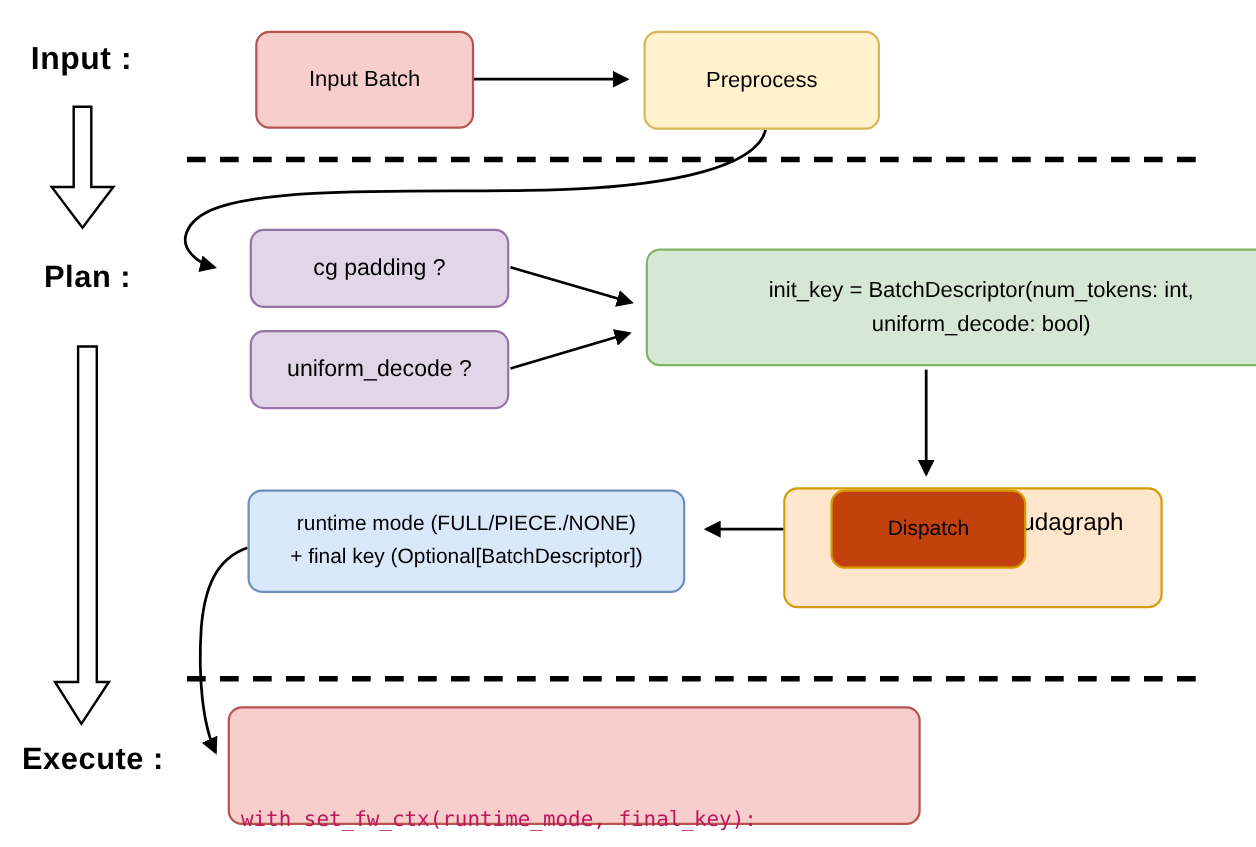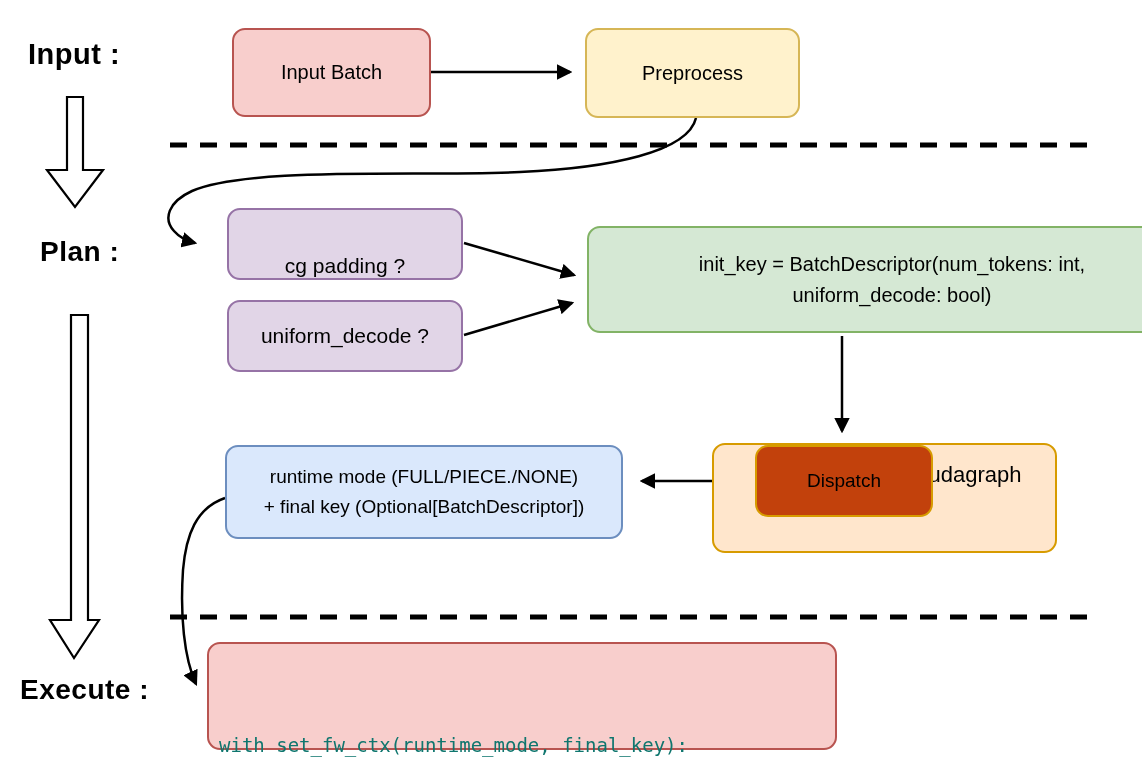--- a/index.html
+++ b/index.html
@@ -29,21 +29,21 @@
   .yellow-node{background:#fff2cc;border-color:#d6b656;}
   .purple-node{background:#e1d5e7;border-color:#9673a6;}
   .green-node{background:#d5e8d4;border-color:#82b366;}
   .blue-node{background:#dae8fc;border-color:#6c8ebf;}
   .orange-outer{background:#ffe6cc;border-color:#d79b00;}
   .orange-inner{background:#c2410c;border-color:#d79b00;}
   .code-node{
     background:#f8cecc;border-color:#b85450;
     justify-content:flex-start;align-items:flex-start;
     font-family:"DejaVu Sans Mono","Liberation Mono",monospace;
-    font-size:19px;color:#0f766e;
+    font-size:19px;color:#be185d;
     padding:26px 10px 10px 10px;
     text-align:left;
   }
   .code-node .lines{line-height:30px;white-space:pre;}
 </style>
 </head>
 <body>
 
 <div id="canvas">
 
@@ -78,21 +78,21 @@
   <div class="stage-label" style="left:40px;top:236px;font-size:28px;">Plan :</div>
   <div class="stage-label" style="left:20px;top:674px;font-size:28px;">Execute :</div>
 
   <div class="node red-node" style="left:208px;top:28px;width:199px;height:89px;font-size:20px;">
     <span>Input Batch</span>
   </div>
   <div class="node yellow-node" style="left:585px;top:28px;width:215px;height:90px;font-size:20px;justify-content:center;">
     <span>Preprocess</span>
   </div>
 
-  <div class="node purple-node" style="left:227px;top:208px;width:236px;height:72px;font-size:21px;align-items:flex-end;">
+  <div class="node purple-node" style="left:227px;top:208px;width:236px;height:72px;font-size:21px;">
     <span>cg padding ?</span>
   </div>
   <div class="node purple-node" style="left:227px;top:300px;width:236px;height:72px;font-size:21px;">
     <span>uniform_decode ?</span>
   </div>
 
   <div class="node green-node" style="left:587px;top:226px;width:610px;height:107px;font-size:20px;">
     <div class="lines">
       <div>init_key = BatchDescriptor(num_tokens: int,</div>
       <div>uniform_decode: bool)</div>

